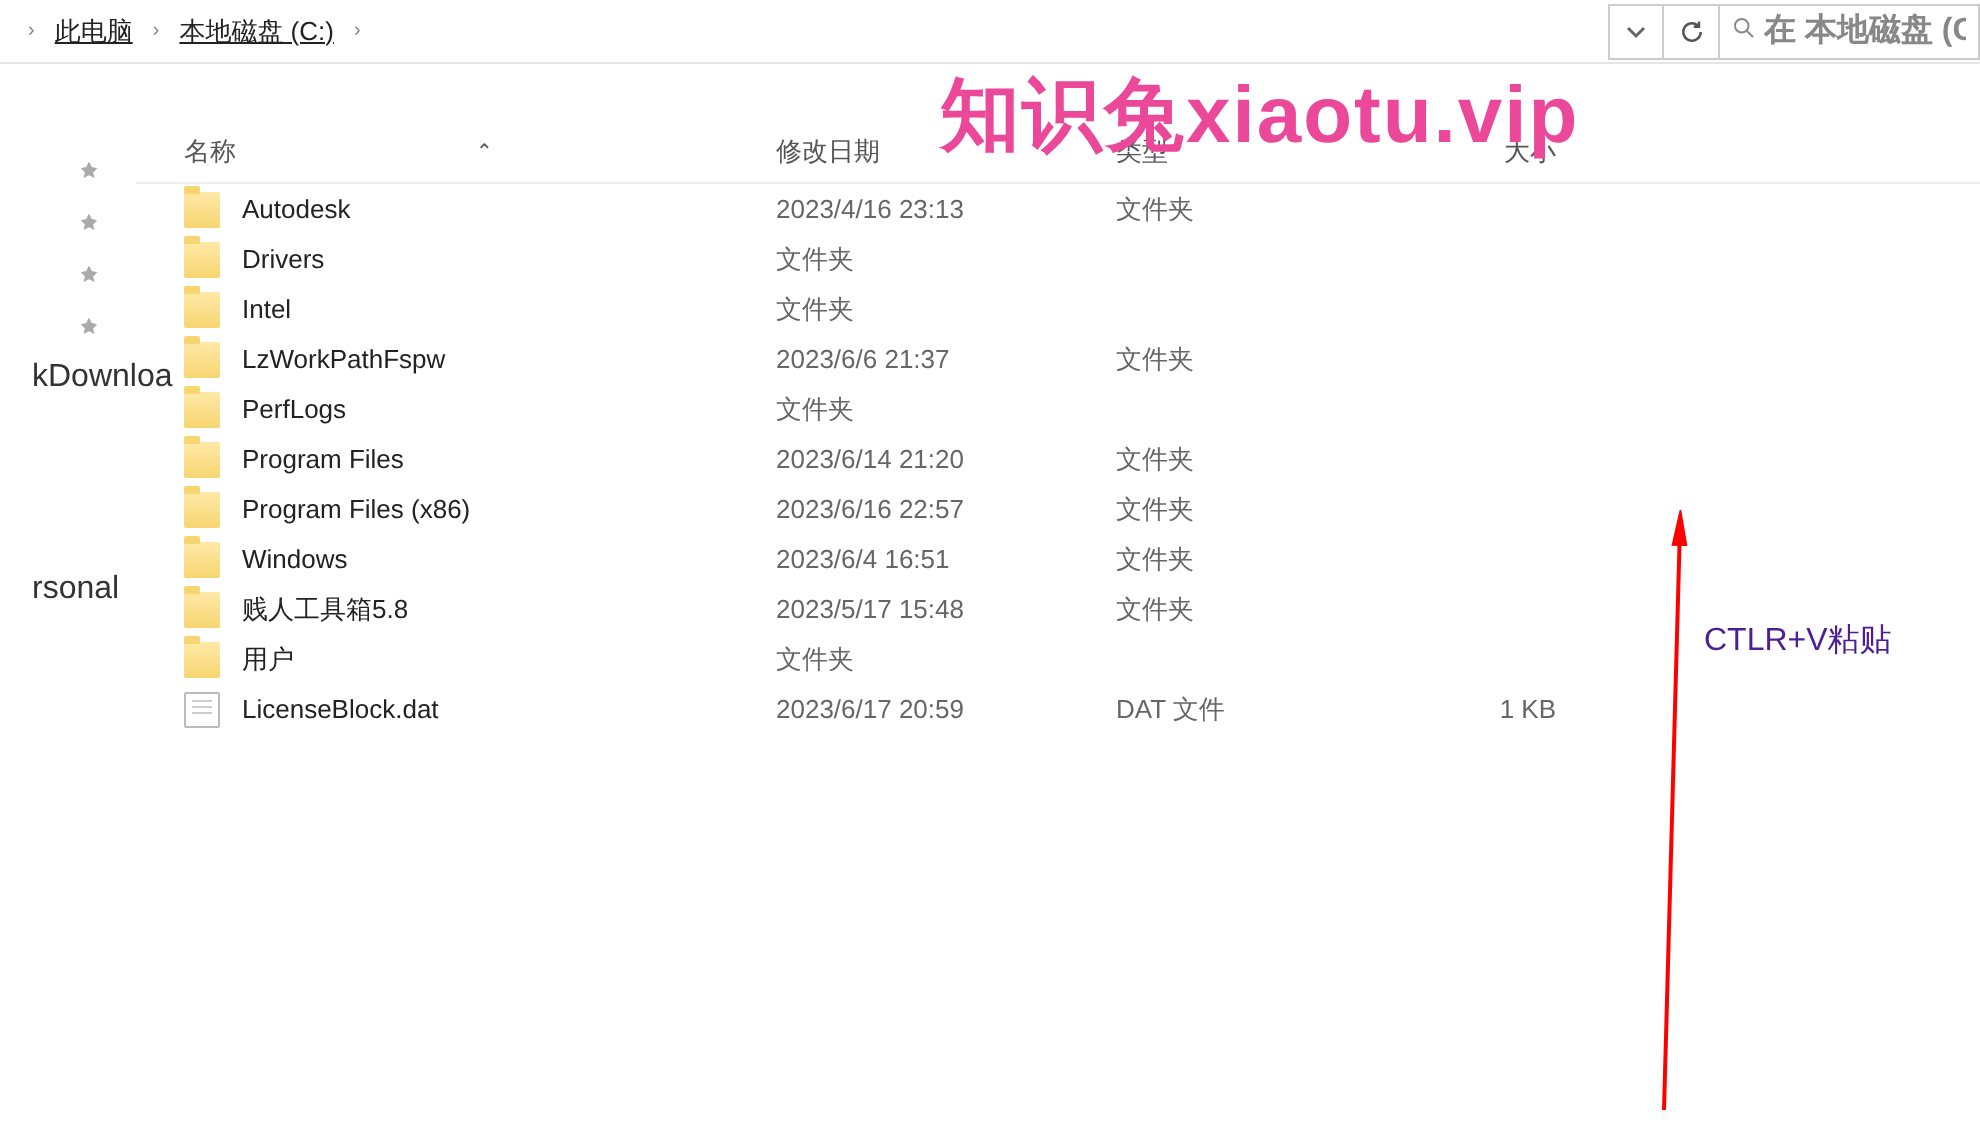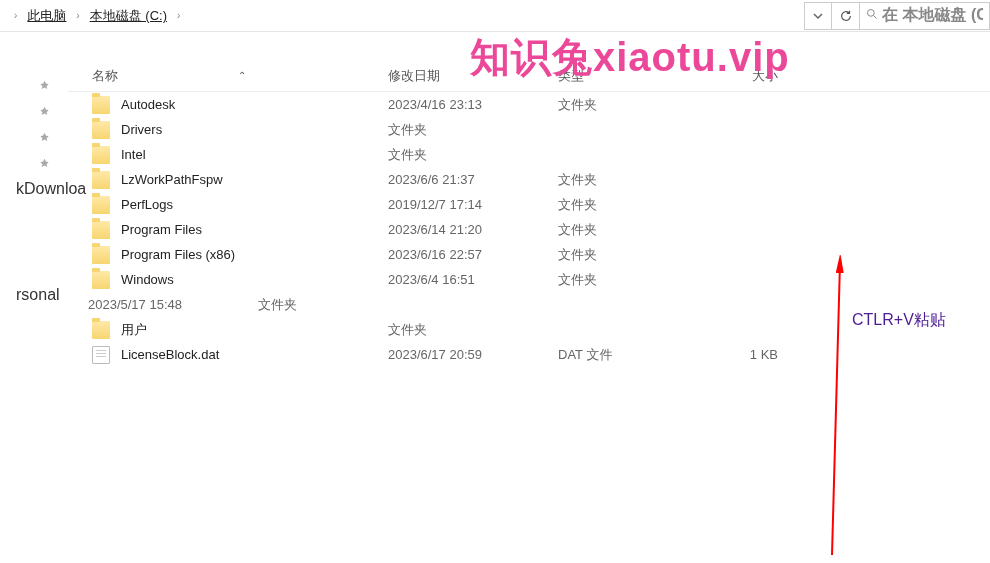--- a/index.html
+++ b/index.html
@@ -302,21 +302,20 @@
         <div class="col-date">2023/6/6 21:37</div>
         <div class="col-type">文件夹</div>
         <div class="col-size"></div>
       </div>
       <div class="file-row">
         <div class="col-expand"></div>
         <div class="col-name">
           <span class="icon-folder"></span>
           <span>PerfLogs</span>
         </div>
-        <div class="col-date">2019/12/7 17:14</div>
         <div class="col-type">文件夹</div>
         <div class="col-size"></div>
       </div>
       <div class="file-row">
         <div class="col-expand"></div>
         <div class="col-name">
           <span class="icon-folder"></span>
           <span>Program Files</span>
         </div>
         <div class="col-date">2023/6/14 21:20</div>
@@ -338,20 +337,24 @@
         <div class="col-name">
           <span class="icon-folder"></span>
           <span>Windows</span>
         </div>
         <div class="col-date">2023/6/4 16:51</div>
         <div class="col-type">文件夹</div>
         <div class="col-size"></div>
       </div>
       <div class="file-row">
         <div class="col-expand"></div>
+        <div class="col-name">
+          <span class="icon-folder"></span>
+          <span>贱人工具箱5.8</span>
+        </div>
         <div class="col-date">2023/5/17 15:48</div>
         <div class="col-type">文件夹</div>
         <div class="col-size"></div>
       </div>
       <div class="file-row">
         <div class="col-expand"></div>
         <div class="col-name">
           <span class="icon-folder"></span>
           <span>用户</span>
         </div>

